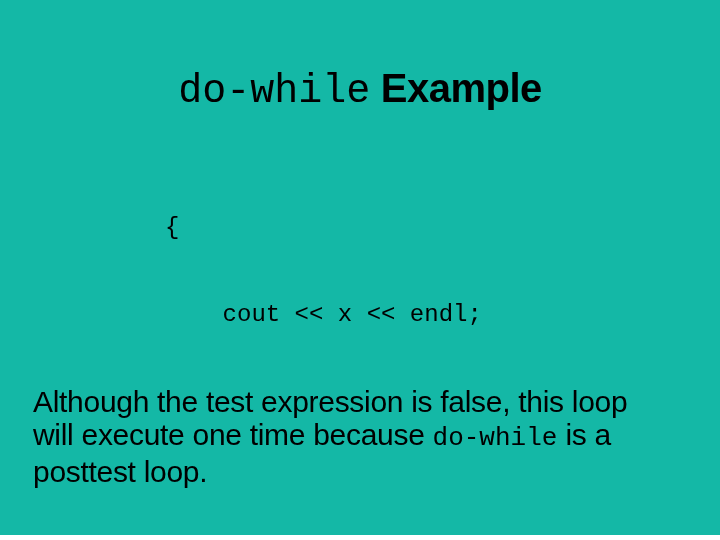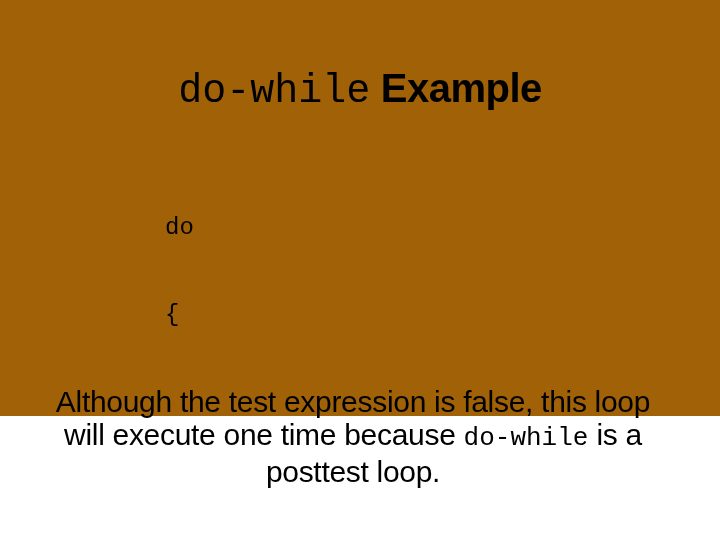--- a/index.html
+++ b/index.html
@@ -11,22 +11,22 @@
     height: 540px;
     background: #ffffff;
     font-family: "Liberation Sans", sans-serif;
     color: #000000;
     overflow: hidden;
     position: relative;
   }
   .slide {
     position: relative;
     width: 720px;
-    height: 416px;
-    background: #a16207;
+    height: 535px;
+    background: #14b8a6;
   }
 
   
   .slide-title {
     position: absolute;
     left: 0;
     top: 44px;
     width: 720px;
     text-align: center;
     line-height: 46px;
@@ -67,39 +67,38 @@
     position: absolute;
     left: 33px;
     top: 355px;
     width: 640px;
     font-family: "Liberation Sans", sans-serif;
     font-size: 30px;
     font-weight: 400;
     line-height: 33px;
     color: #000000;
     letter-spacing: -0.3px;
-    text-align: center;
   }
   .body-text .inline-mono {
     font-family: "Liberation Mono", "DejaVu Sans Mono", monospace;
     font-size: 26px;
     font-weight: 400;
     letter-spacing: 0px;
   }
 </style>
 </head>
 <body>
 
 <div class="slide">
 
   <h1 class="slide-title">
     <span class="title-mono">do-while</span><span class="title-sans"> Example</span>
   </h1>
 
   <div class="code-block">
-    <div class="code-line">do</div>
     <div class="code-line">{</div>
+    <div class="code-line">    cout &lt;&lt; x &lt;&lt; endl;</div>
     
   </div>
 
   <p class="body-text"><span>Although the test expression is false, this loop will execute one time because </span><span class="inline-mono">do-while</span><span> is a posttest loop.</span></p>
 
 </div>
 
 </body></html>

